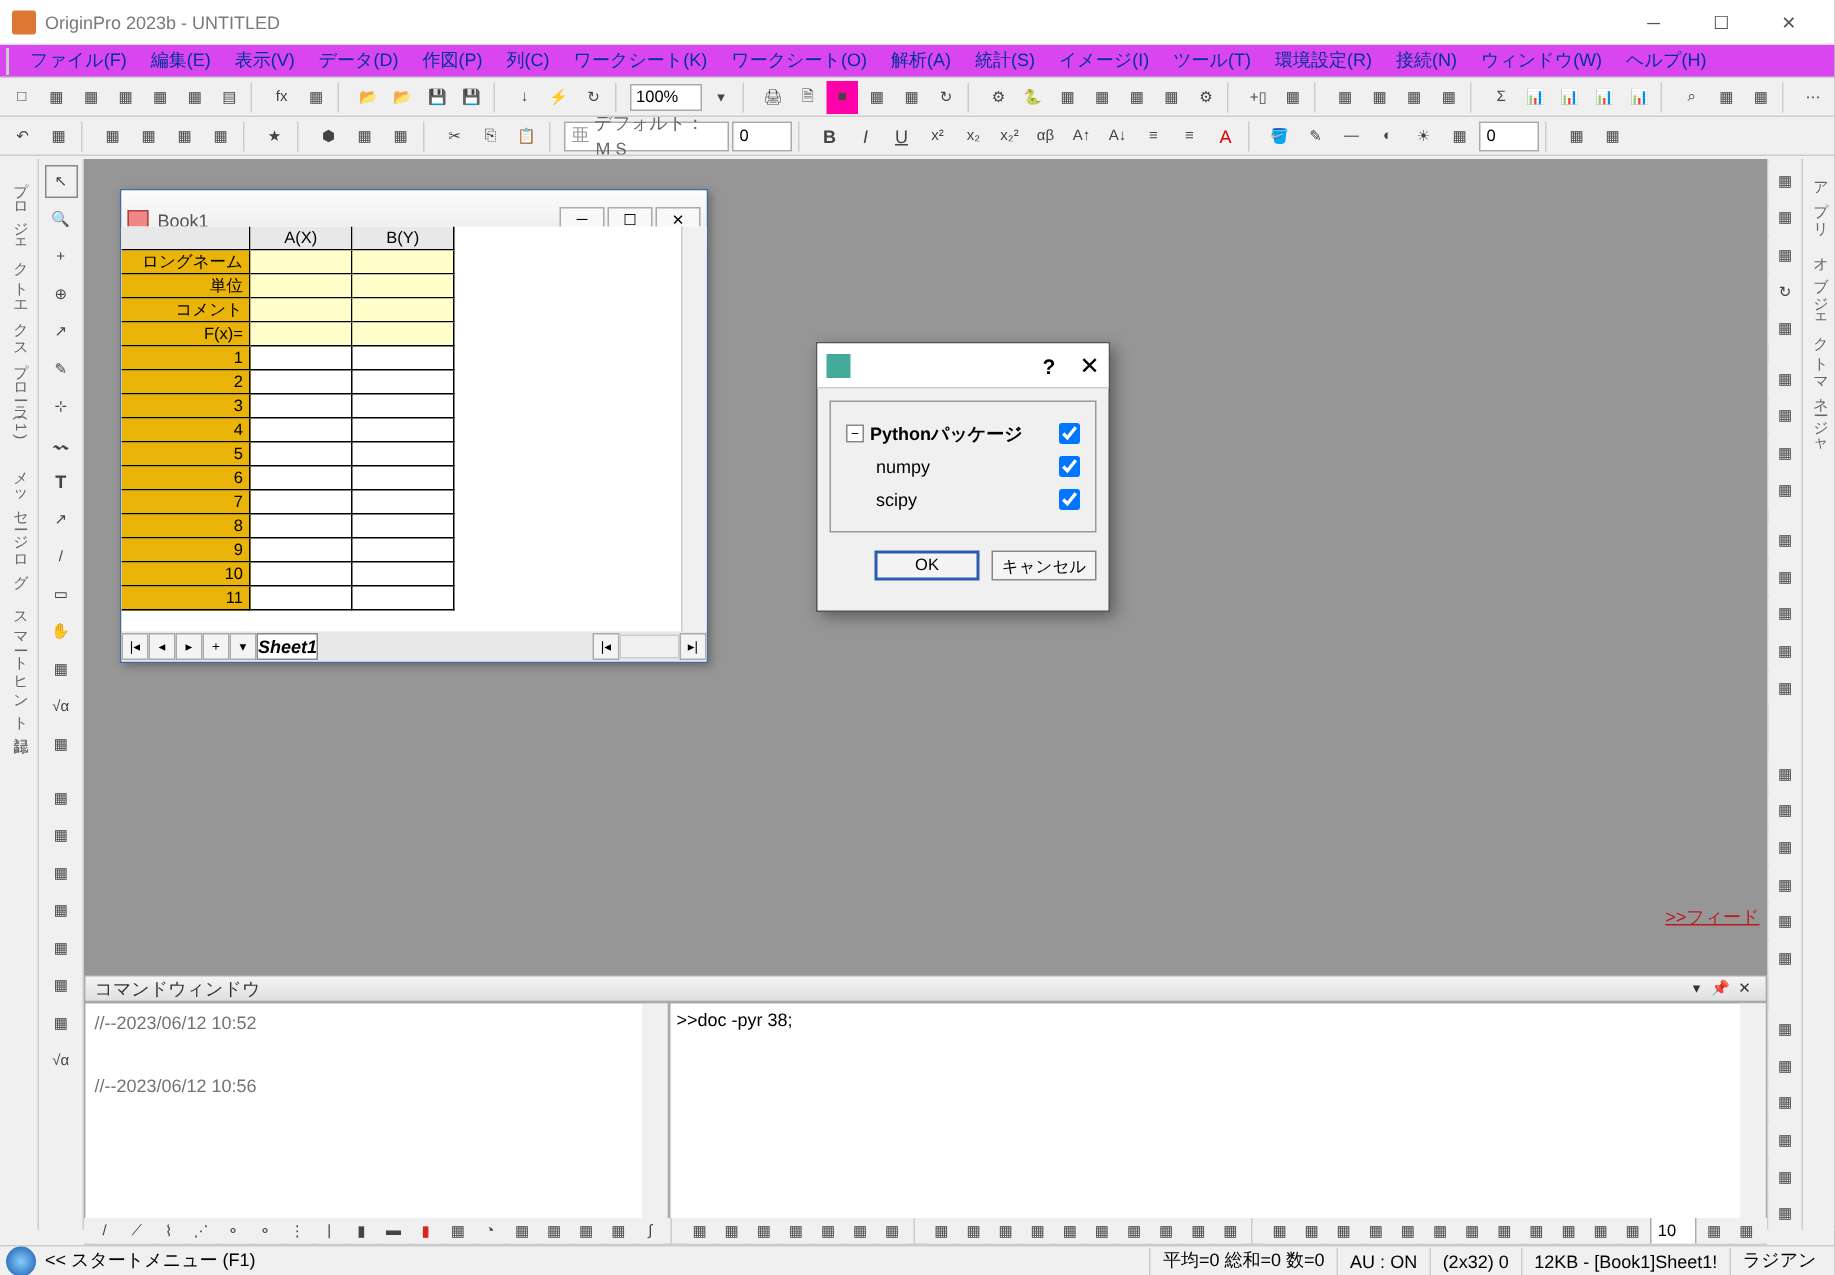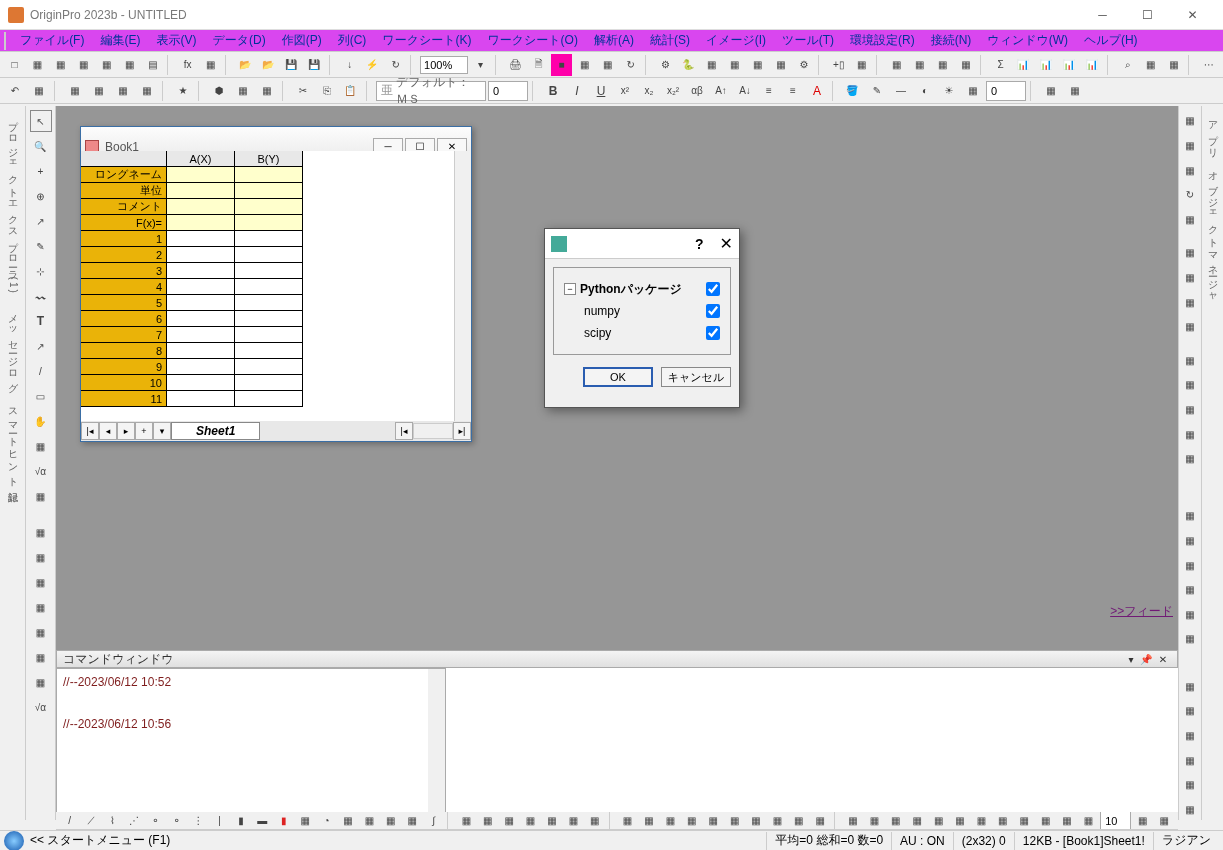--- a/index.html
+++ b/index.html
@@ -37,21 +37,21 @@
 
 .sheet-grid { position: absolute; top: 24px; left: 0; right: 0; bottom: 20px; background: #fff; overflow: hidden; }
 .grid-inner { display: grid; grid-template-columns: 86px 68px 68px; }
 .grid-cell { border-right: 1px solid #000; border-bottom: 1px solid #000; height: 16px; font-size: 11px; padding: 0 3px; display: flex; align-items: center; }
 .grid-cell.hdr { background: #e8e8e8; justify-content: center; font-weight: normal; }
 .grid-cell.rowh { background: #eab308; justify-content: flex-end; padding-right: 4px; }
 .grid-cell.yellow { background: #ffffcc; }
 .grid-scroll-v { position: absolute; top: 24px; right: 0; width: 17px; bottom: 20px; background: #f0f0f0; border-left: 1px solid #ccc; }
 .sheet-tabs { position: absolute; bottom: 0; left: 0; right: 0; height: 20px; background: #e8e8e8; display: flex; align-items: center; }
 .sheet-tabs .navbtn { width: 18px; height: 18px; border: 1px solid #aaa; background: #f4f4f4; display: flex; align-items: center; justify-content: center; font-size: 9px; }
-.sheet-tabs .tab { padding: 1px 24px; background: #fff; border: 1px solid #888; font-weight: bold; font-style: italic; }
+.sheet-tabs .tab { padding: 1px 0; background: #fff; border: 1px solid #888; font-weight: bold; font-style: italic; }
 
 .dialog { position: absolute; top: 228px; left: 544px; width: 196px; background: #f0f0f0; border: 1px solid #555; box-shadow: 3px 3px 10px rgba(0,0,0,0.4); z-index: 100; }
 .dialog-title { height: 30px; background: #fff; display: flex; align-items: center; padding: 0 6px; border-bottom: 1px solid #ccc; }
 .dialog-title .icon { width: 16px; height: 16px; background: #4a9; margin-right: auto; }
 .dialog-title .q { font-size: 14px; font-weight: bold; margin-right: 16px; cursor: pointer; }
 .dialog-title .x { font-size: 16px; cursor: pointer; }
 .dialog-body { padding: 10px; border: 1px solid #999; margin: 8px; background: #f0f0f0; }
 .dlg-row { display: flex; align-items: center; height: 22px; }
 .dlg-row .exp { width: 12px; height: 12px; border: 1px solid #888; background: #fff; font-size: 9px; display: flex; align-items: center; justify-content: center; margin-right: 4px; }
 .dlg-row .lbl { flex: 1; }
@@ -60,26 +60,26 @@
 .dlg-row.sub { padding-left: 20px; }
 .dialog-footer { padding: 4px 8px 20px; display: flex; justify-content: flex-end; gap: 8px; }
 .dlg-btn { width: 70px; height: 20px; border: 1px solid #888; background: #f4f4f4; font-size: 11px; cursor: pointer; }
 .dlg-btn.primary { border: 2px solid #2a5db0; }
 
 .cmd-window { position: absolute; left: 56px; right: 45px; bottom: 30px; height: 170px; background: #fff; }
 .cmd-title { height: 18px; background: linear-gradient(#f4f4f4,#e0e0e0); border: 1px solid #aaa; display: flex; align-items: center; padding: 0 6px; font-size: 11px; color: #333; }
 .cmd-title .spacer { flex: 1; }
 .cmd-title .cbtn { width: 16px; font-size: 10px; text-align: center; }
 .cmd-body { display: flex; height: calc(100% - 18px); }
-.cmd-left { width: 390px; border: 1px solid #aaa; font-family: monospace; font-size: 13px; padding: 6px; color: #7f1d1d; overflow: auto; position: relative; }
+.cmd-left { width: 390px; border: 1px solid #aaa; font-family: monospace; font-size: 13px; padding: 6px; color: #737373; overflow: auto; position: relative; }
 .cmd-right { flex: 1; border: 1px solid #aaa; font-family: monospace; font-size: 14px; padding: 4px; position: relative; }
 .cmd-left .line, .cmd-right .line { white-space: pre; }
 .cmd-scroll { position: absolute; right: 0; top: 0; width: 17px; bottom: 0; background: #f0f0f0; }
 
-.feed-link { position: absolute; right: 50px; bottom: 230px; color: #701a75; text-decoration: underline; font-size: 12px; z-index: 50; }
+.feed-link { position: absolute; right: 50px; bottom: 230px; color: #b91c1c; text-decoration: underline; font-size: 12px; z-index: 50; }
 
 .statusbar { position: absolute; bottom: 0; left: 0; right: 0; height: 20px; background: #f0f0f0; border-top: 1px solid #ccc; display: flex; align-items: center; padding: 0 4px; font-size: 11px; }
 .statusbar .orb { width: 20px; height: 20px; border-radius: 50%; background: radial-gradient(#8cf,#15a); margin-right: 6px; }
 .statusbar .spacer { flex: 1; }
 .statusbar .cell { padding: 0 8px; border-left: 1px solid #ccc; height: 18px; display: flex; align-items: center; }
 </style>
 </head>
 <body>
 
 <div class="titlebar">
@@ -414,20 +414,24 @@
   <div class="cmd-body">
     <div class="cmd-left" id="cmd-hist">
       <div class="line">//--2023/06/12 10:52</div>
         <div class="line">&nbsp;</div>
         <div class="line">&nbsp;</div>
         <div class="line">//--2023/06/12 10:56</div>
         <div class="line">&nbsp;</div>
         <div class="line">&nbsp;</div>
         <div class="cmd-scroll"></div>
     </div>
+    <div class="cmd-right">
+      <div class="line">&gt;&gt;doc -pyr 38;</div>
+      <div class="cmd-scroll"></div>
+    </div>
   </div>
 </div>
 
 <div class="toolbar" style="position:absolute;left:56px;right:45px;top:812px;height:18px">
   <div class="tbtn">/</div>
   <div class="tbtn">⟋</div>
   <div class="tbtn">⌇</div>
   <div class="tbtn">⋰</div>
   <div class="tbtn">⚬</div>
   <div class="tbtn">⚬</div>

